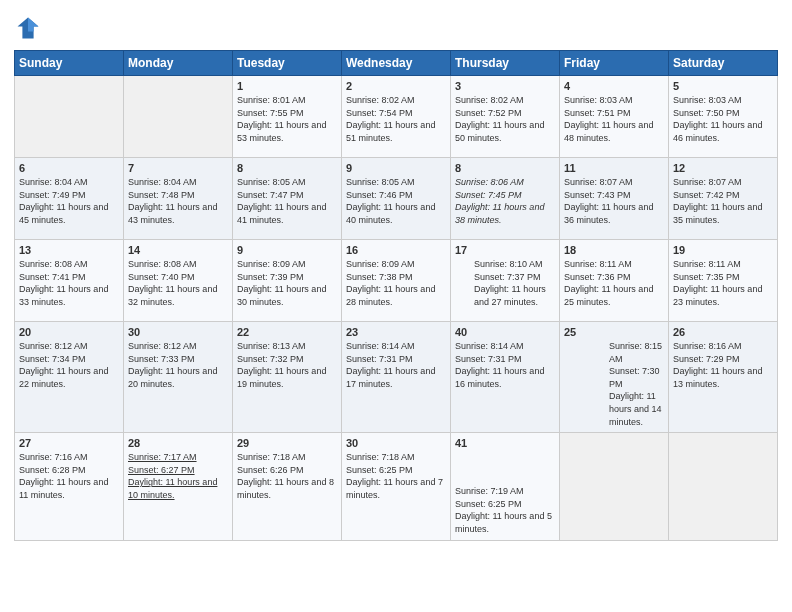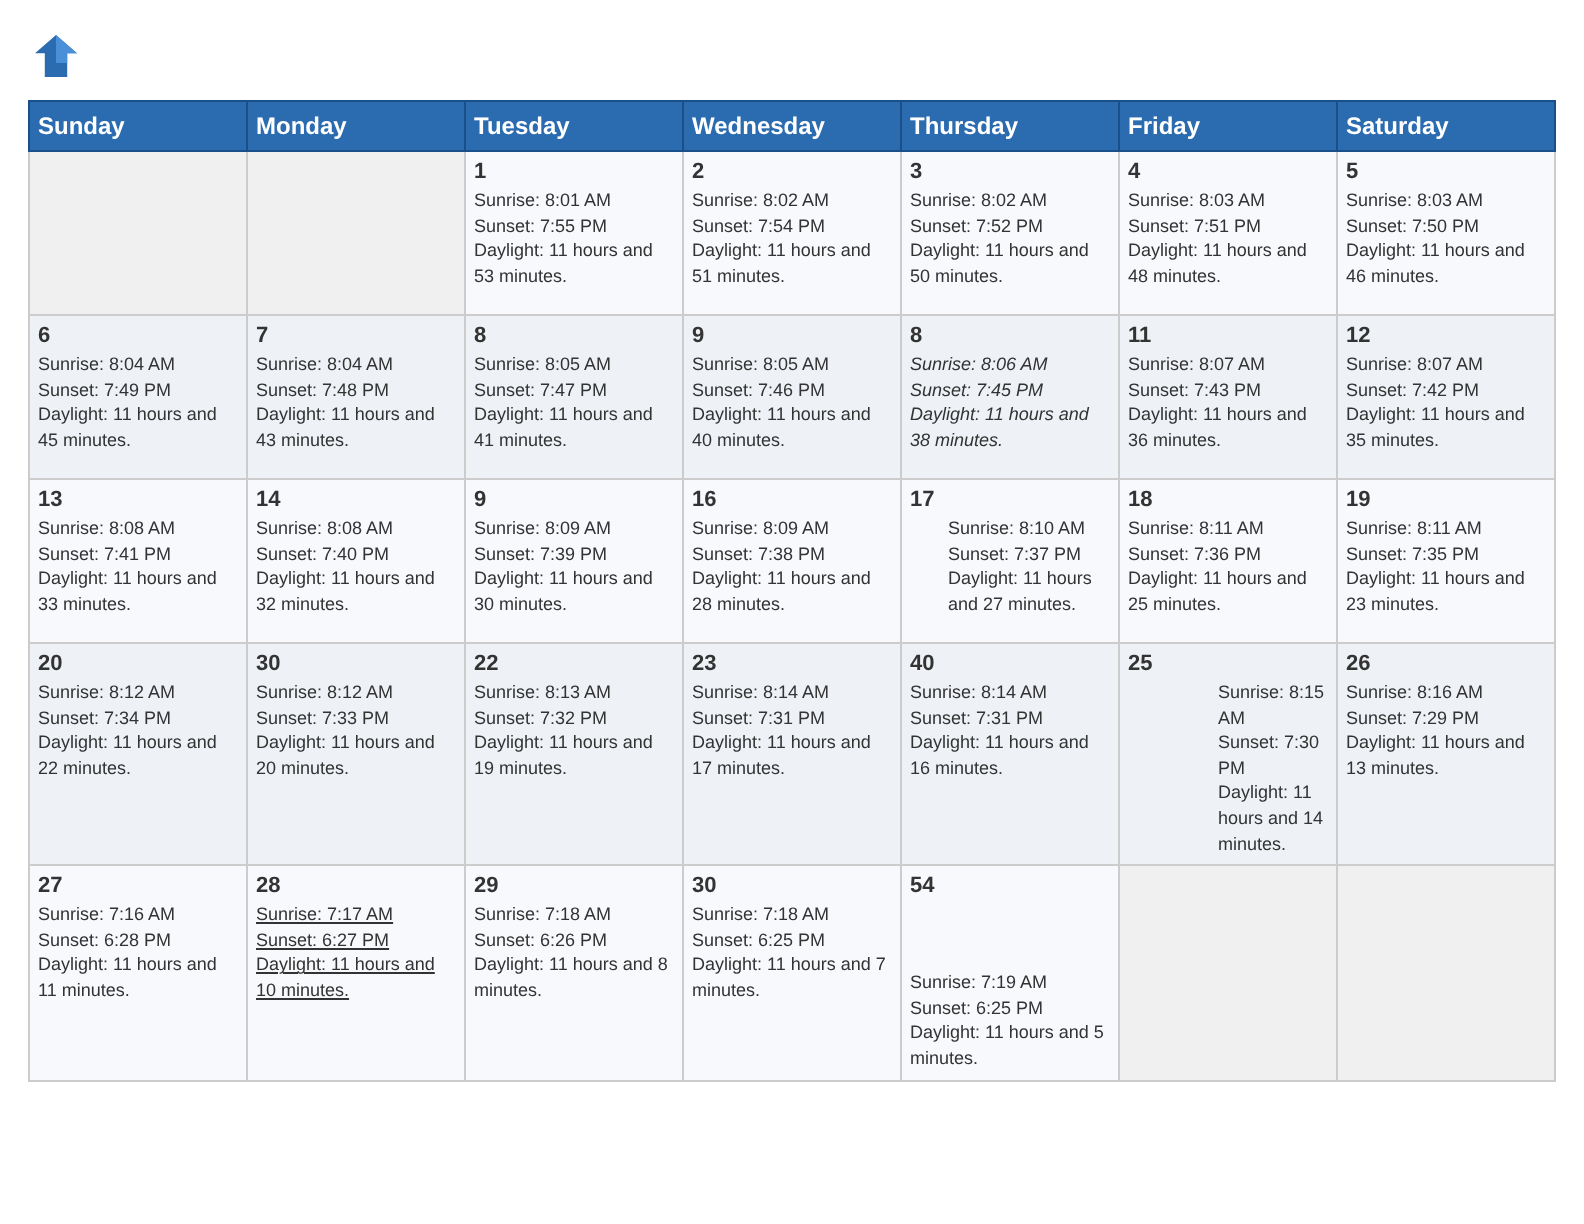--- a/index.html
+++ b/index.html
@@ -323,21 +323,21 @@
 Sunset: 6:26 PM
 Daylight: 11 hours and 8 minutes.</div>
           </td>
           <td>
             <span class="day-number">30</span>
             <div class="day-info" style="white-space: pre-line;">Sunrise: 7:18 AM
 Sunset: 6:25 PM
 Daylight: 11 hours and 7 minutes.</div>
           </td>
           <td>
-            <span class="day-number">54</span>
+            <span class="day-number">41</span>
             <div class="day-info" style="white-space: pre-line; margin-top: 36px;">Sunrise: 7:19 AM
 Sunset: 6:25 PM
 Daylight: 11 hours and 5 minutes.</div>
           </td>
           <td class="empty-cell"></td>
           <td class="empty-cell"></td>
         </tr>
       </tbody>
   </table>
 </div>

